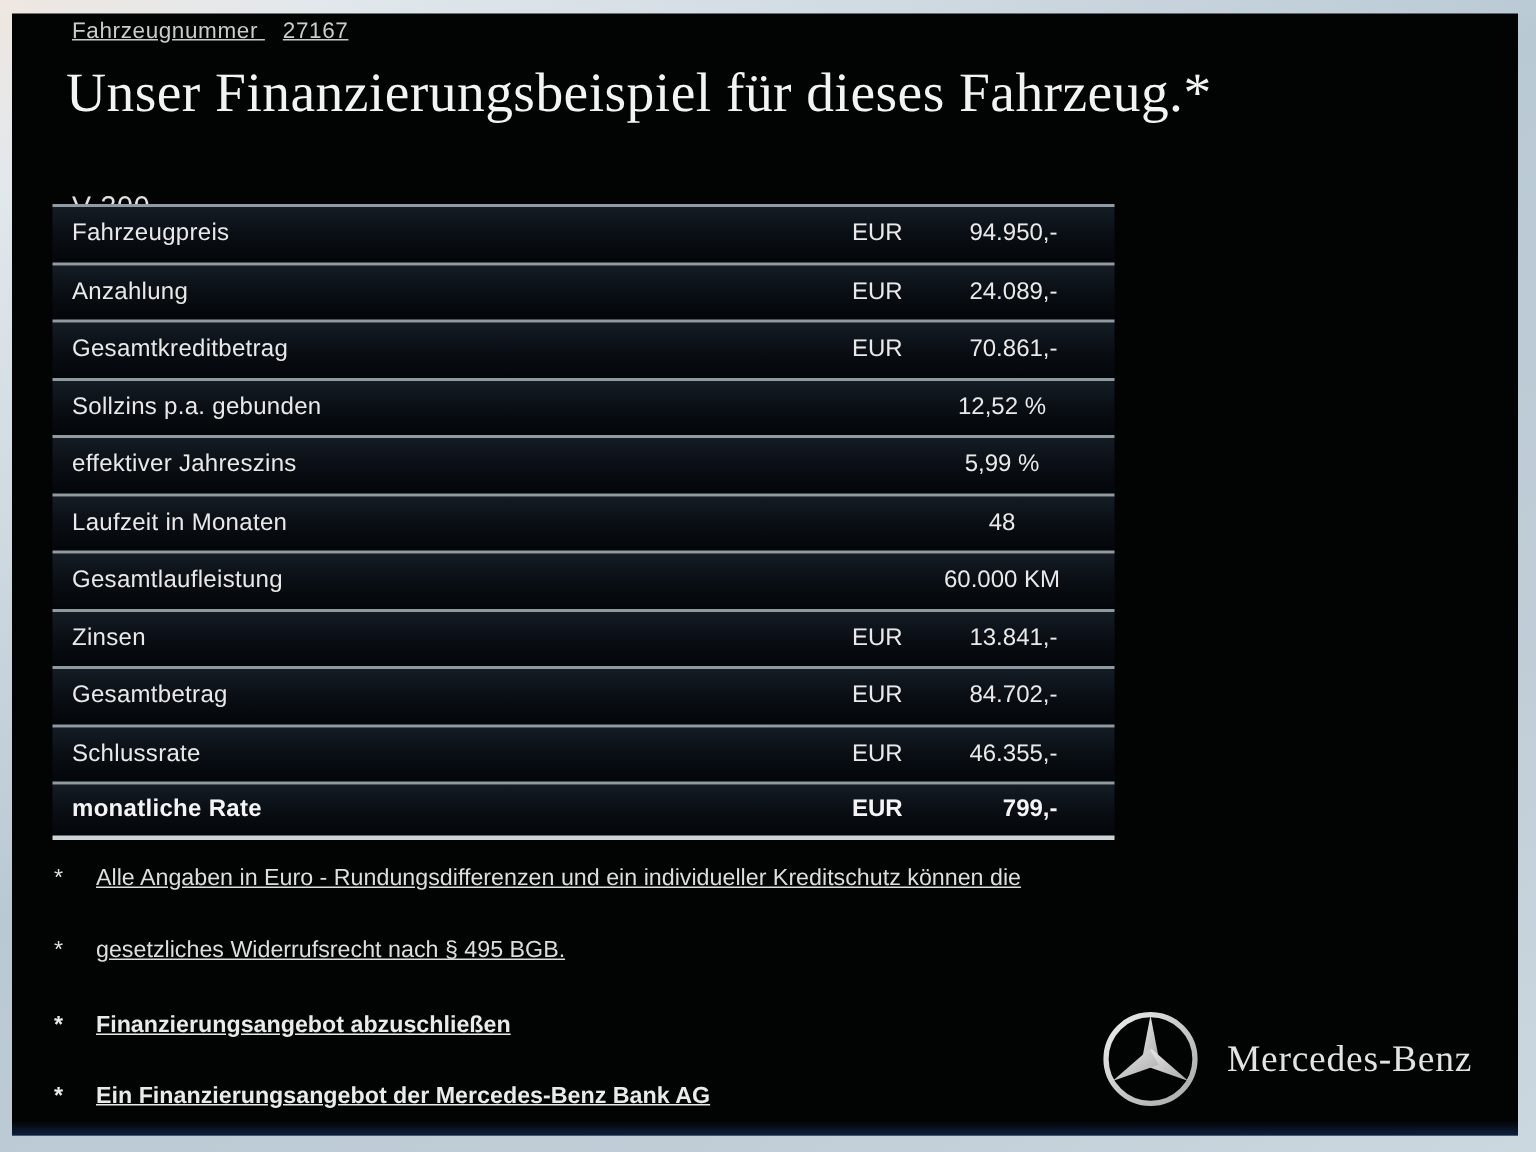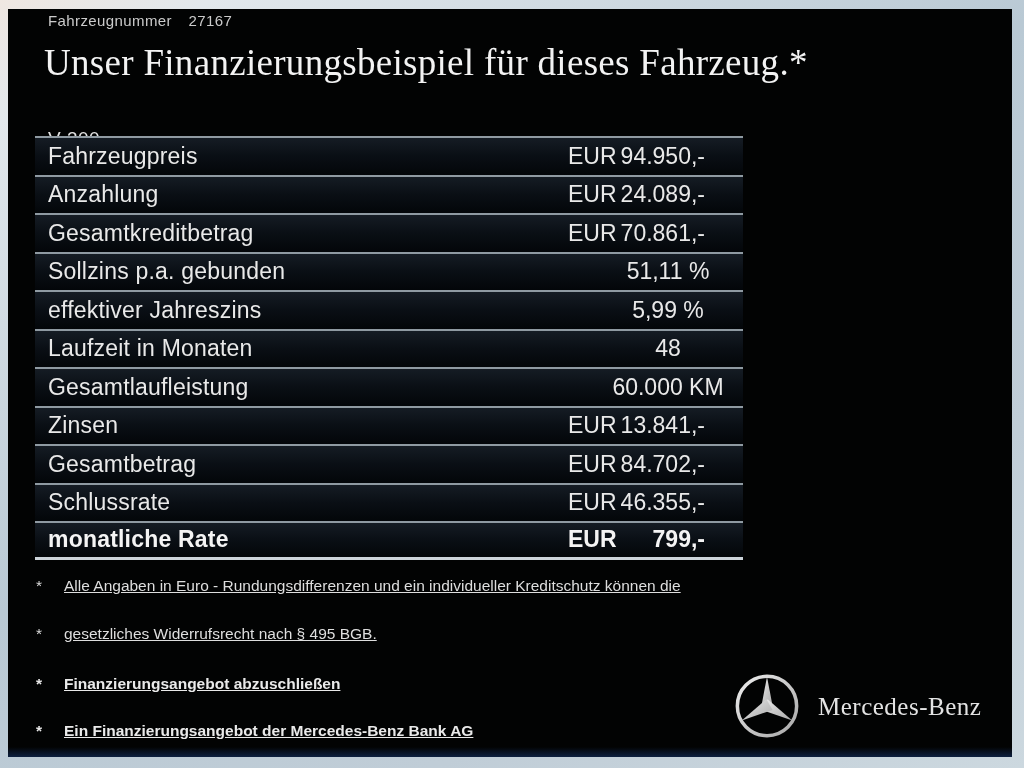--- a/index.html
+++ b/index.html
@@ -12,36 +12,36 @@
   .panel {
     position:absolute; left:8px; top:9px; width:1004px; height:748px;
     background:#020303;
     overflow:hidden;
   }
   .panel::after {
     content:''; position:absolute; left:0; right:0; bottom:0; height:10px;
     background:linear-gradient(180deg, rgba(10,26,51,0) 0%, #0d2040 100%);
     pointer-events:none;
   }
-  .vehno { position:absolute; left:40px; top:3px; font-size:15px; color:#cbcbcb; letter-spacing:0.4px; }
+  .vehno { position:absolute; left:40px; top:3px; font-size:15px; color:#cbcbcb; letter-spacing:0.4px;text-decoration:underline; }
   .vehno .num { margin-left:12px; }
   .title {
     position:absolute; left:36px; top:32px; width:940px;
     font-family:"Liberation Serif", serif; font-size:37px; font-weight:normal;
     color:#f3f3f3; letter-spacing:0.3px; white-space:nowrap;
   }
   .model { position:absolute; left:40px; top:94px; font-size:19px; color:#e2e2e2; letter-spacing:0.5px;margin-top:25px; }
 
   .ftable { position:absolute; left:27px; top:127px; width:708px; }
   .trow {
     position:relative; height:38.5px;
     border-top:2px solid #8f9aa2;
     background:linear-gradient(180deg,#151c24 0%,#0a0f15 48%,#030609 100%);
     display:flex; align-items:center;
-    font-size:23px; color:#e9e9e9;
+    font-size:16px; color:#e9e9e9;
   }
   .trow:last-child { border-bottom:3px solid #ccd4da; }
   .trow.bold { font-weight:bold; color:#f4f4f4;text-align:center; }
   .tlabel { margin-left:13px; letter-spacing:0.2px; }
   .val-eur { position:absolute; left:533px; width:137px; display:flex; justify-content:space-between; }
   .val-center { position:absolute; left:558px; right:0; text-align:center; }
 
   .footnotes { position:absolute; left:28px; top:563px; width:710px; }
   .footnote { position:absolute; left:0; display:flex; font-size:15.5px; color:#dedede; line-height:22px; }
   .footnote.bold { font-weight:bold; color:#eaeaea; }
@@ -87,21 +87,21 @@
       </div>
       <div class="trow">
         <span class="tlabel">Gesamtkreditbetrag</span>
         <span class="val-eur">
           <span>EUR</span>
           <span>70.861,-</span>
         </span>
       </div>
       <div class="trow">
         <span class="tlabel">Sollzins p.a. gebunden</span>
-        <span class="val-center">51,11 %</span>
+        <span class="val-center">12,52 %</span>
       </div>
       <div class="trow">
         <span class="tlabel">effektiver Jahreszins</span>
         <span class="val-center">5,99 %</span>
       </div>
       <div class="trow">
         <span class="tlabel">Laufzeit in Monaten</span>
         <span class="val-center">48</span>
       </div>
       <div class="trow">

